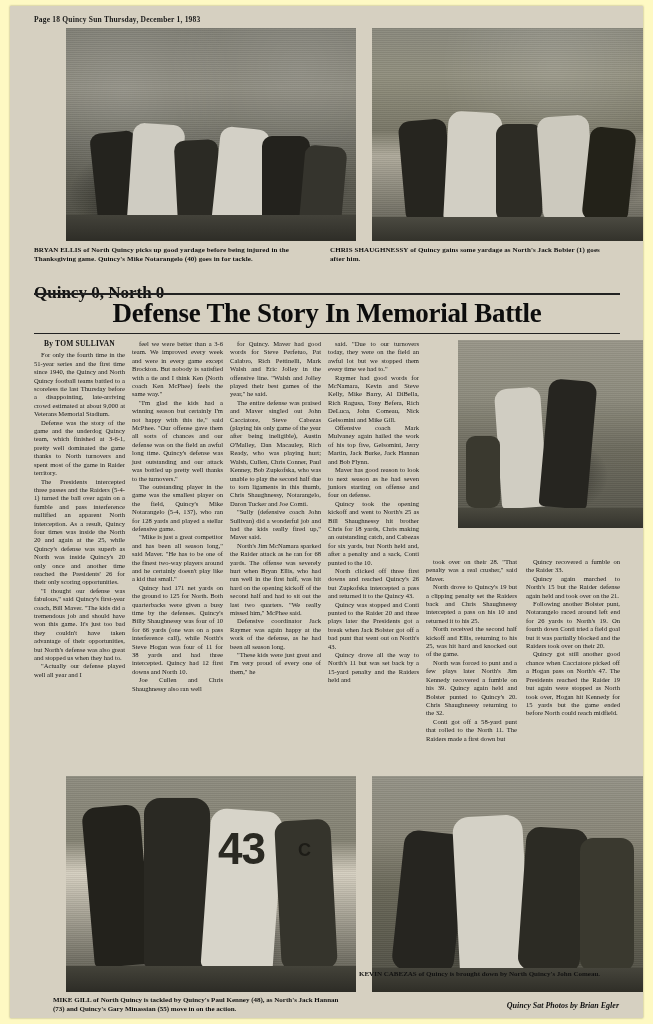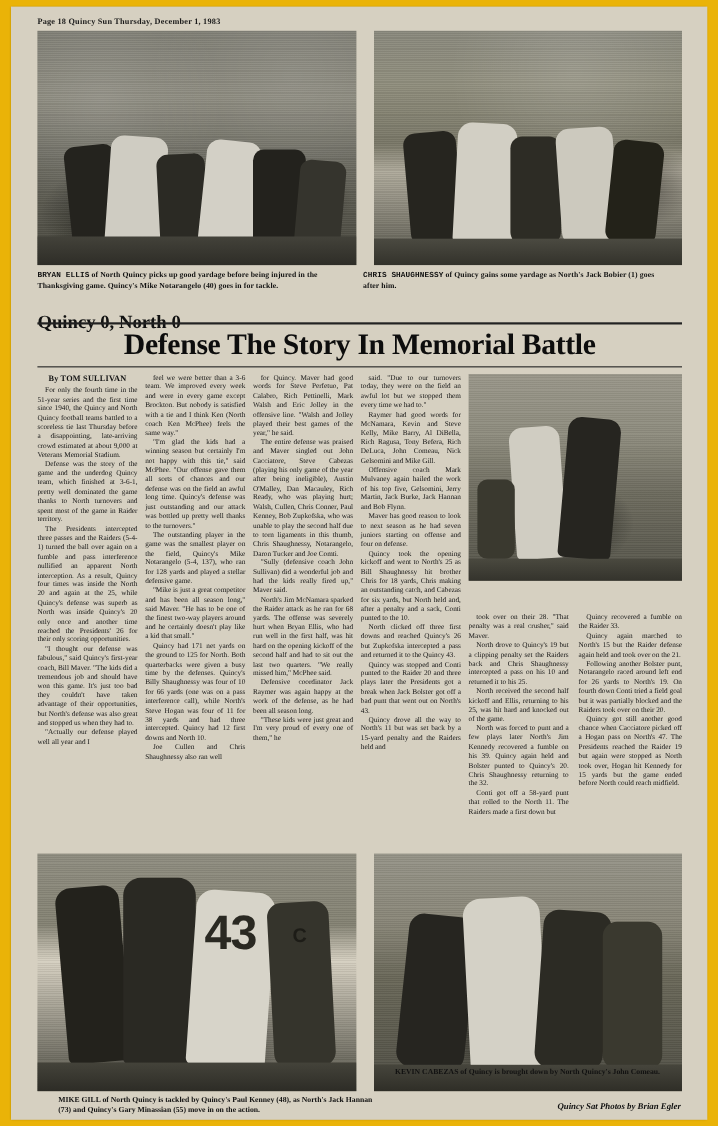--- a/index.html
+++ b/index.html
@@ -8,21 +8,21 @@
     background: #b9b4a6;
   }
   body {
     font-family: "Liberation Serif", serif;
   }
   .page {
     position: relative;
     width: 653px;
     height: 1024px;
     margin: 0 auto;
-    background: #eab308;
+    background: #fef9c3;
     overflow: hidden;
     box-sizing: border-box;
   }
   .paper {
     position: absolute;
     left: 10px;
     top: 6px;
     width: 633px;
     height: 1012px;
     background: #d6d0c1;
@@ -37,34 +37,35 @@
     font-size: 7.5px;
     letter-spacing: 0.2px;
     color: #1a1a1a;
     font-weight: bold;
   }
   
   .photo {
     position: absolute;
     background: #6a6a64;
     overflow: hidden;
+    margin-left: 32px;
   }
   .photo .grain {
     position: absolute;
     inset: 0;
   }
   .cap {
     position: absolute;
     font-size: 7px;
     line-height: 8.6px;
     font-weight: bold;
     color: #111;
     letter-spacing: 0.1px;
   }
-  .cap .nm { font-weight: bold; font-family: Liberation Mono, monospace; }
+  .cap .nm { font-weight: bold; }
   
   .score-line {
     position: absolute;
     left: 24px;
     top: 277px;
     font-weight: bold;
     font-size: 17px;
     color: #111;
   }
   .rule {

